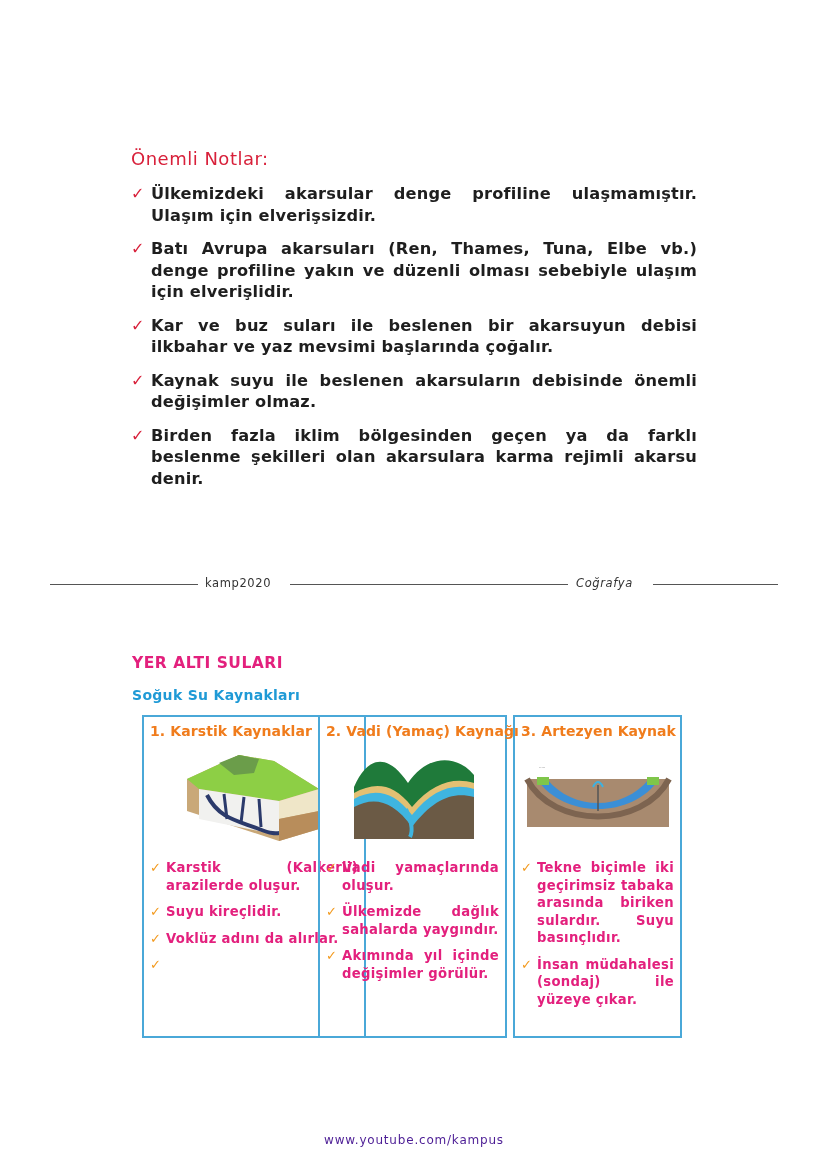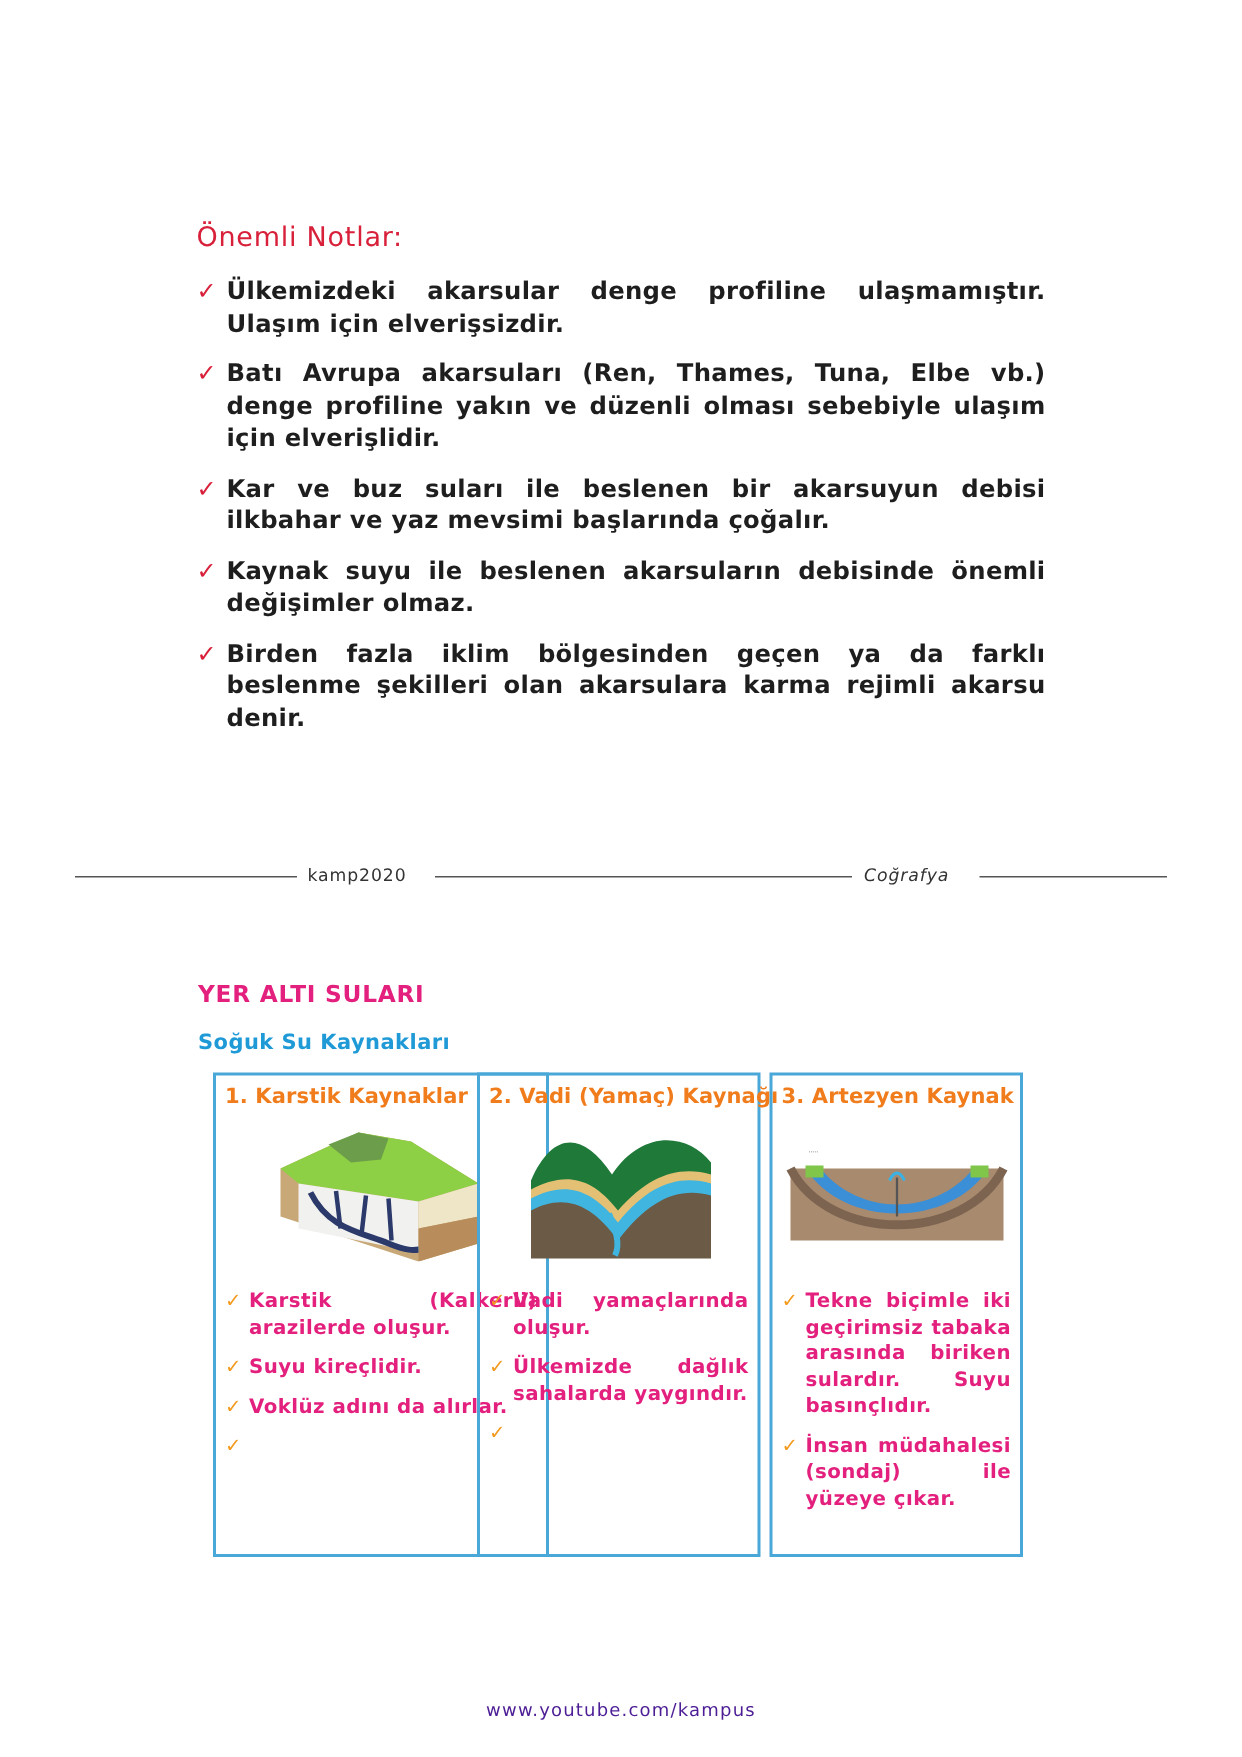--- a/index.html
+++ b/index.html
@@ -74,21 +74,21 @@
     <svg width="130" height="92" viewBox="0 0 130 92">
       <path d="M6,40 C20,10 40,8 60,40 C80,10 110,10 126,30 L126,90 L6,90 Z" fill="#6b5a45"></path>
       <path d="M6,40 C20,10 40,8 60,46 C80,10 110,10 126,30 L126,48 C105,42 85,50 64,78 C44,50 25,48 6,58 Z" fill="#3fb5e0"></path>
       <path d="M6,40 C20,10 40,8 60,40 C80,10 110,10 126,30 L126,40 C105,34 85,40 64,66 C44,40 25,40 6,50 Z" fill="#e3c073"></path>
       <path d="M6,38 C20,6 40,4 60,34 C80,4 110,6 126,26 L126,34 C105,28 85,34 64,58 C44,32 25,34 6,44 Z" fill="#1f7a3a"></path>
       <path d="M58,60 C62,70 66,80 62,88" stroke="#3fb5e0" stroke-width="4" fill="none"></path>
     </svg>
   </div>
   <div class="bullet"><span class="chk">✓</span><span>Vadi yamaçlarında oluşur.</span></div>
   <div class="bullet"><span class="chk">✓</span><span>Ülkemizde dağlık sahalarda yaygındır.</span></div>
-  <div class="bullet"><span class="chk">✓</span></div>
+  <div class="bullet"><span class="chk">✓</span><span>Akımında yıl içinde değişimler görülür.</span></div>
 </div>
 
 <div class="card" style="left:513px; width:169px;">
   <div class="card-title">3. Artezyen Kaynak</div>
   <div class="card-img" style="width:150px;">
     <svg width="150" height="92" viewBox="0 0 150 92">
       <rect x="4" y="30" width="142" height="48" fill="#a88a6f"></rect>
       <path d="M14,30 C40,70 110,70 136,30 L126,30 C100,62 50,62 24,30 Z" fill="#3b8fd6"></path>
       <path d="M4,30 C30,80 120,80 146,30" stroke="#7d6450" stroke-width="6" fill="none"></path>
       <rect x="14" y="28" width="12" height="8" fill="#7fc64a"></rect>

